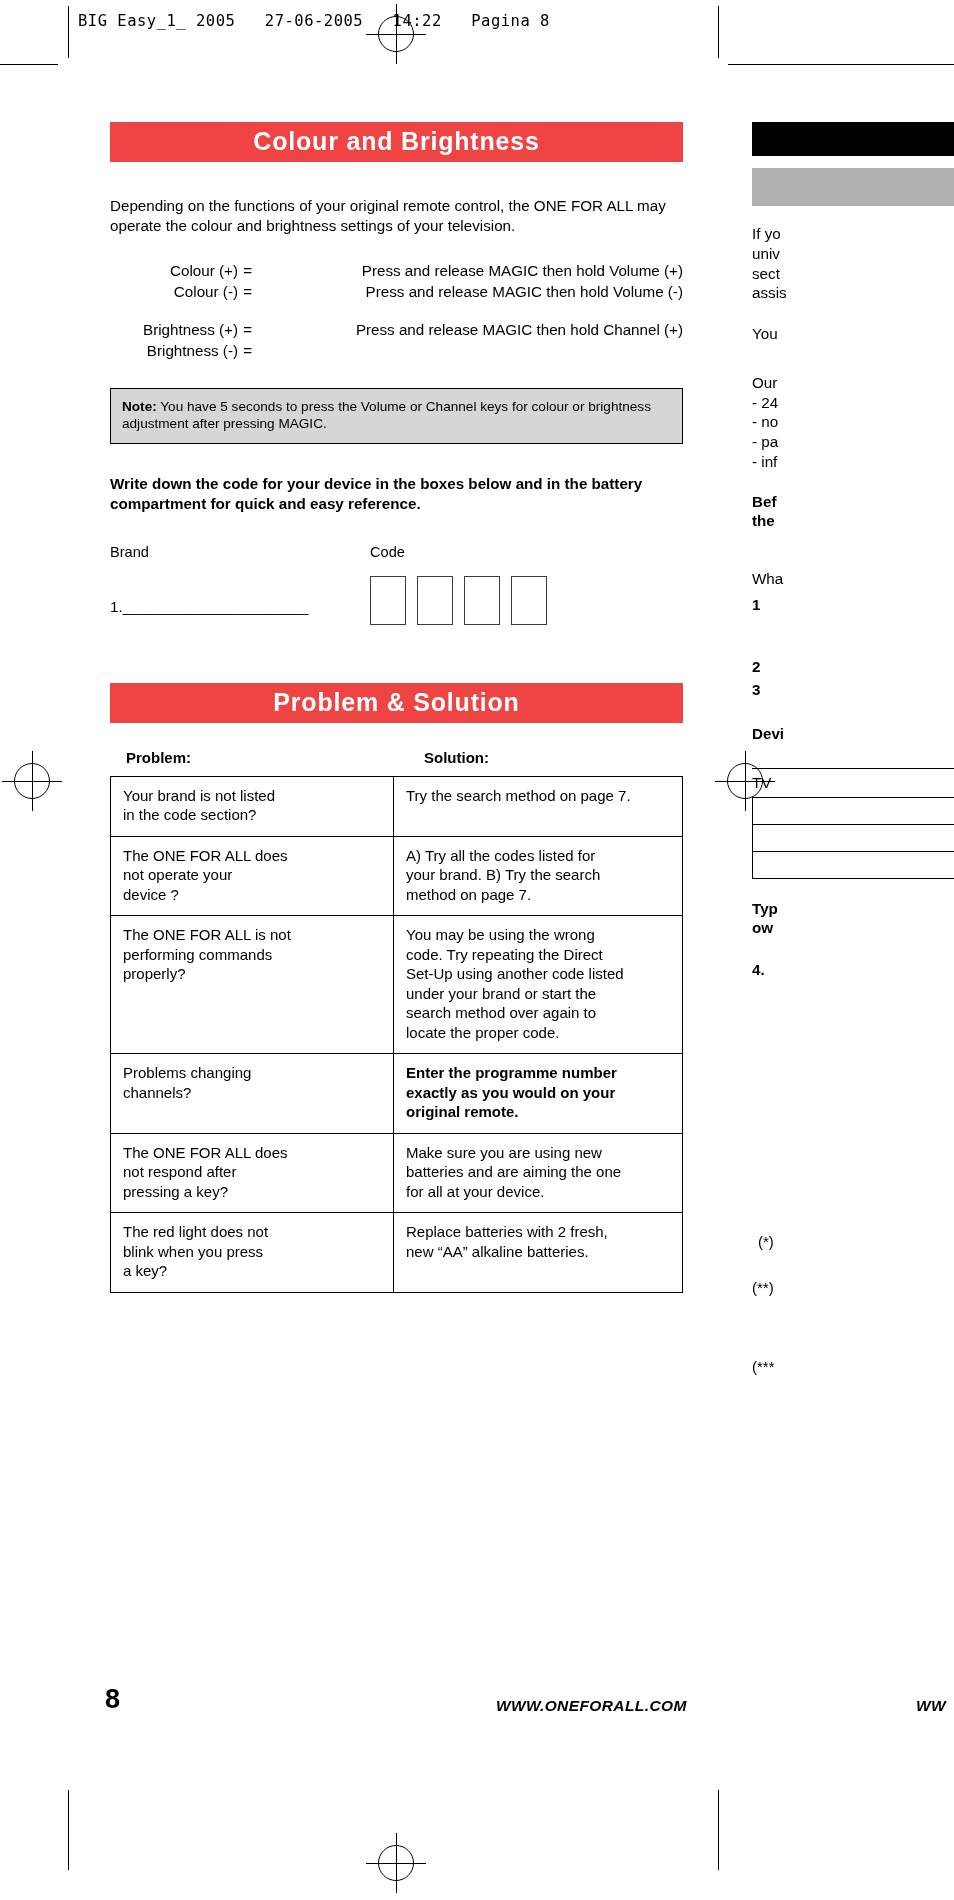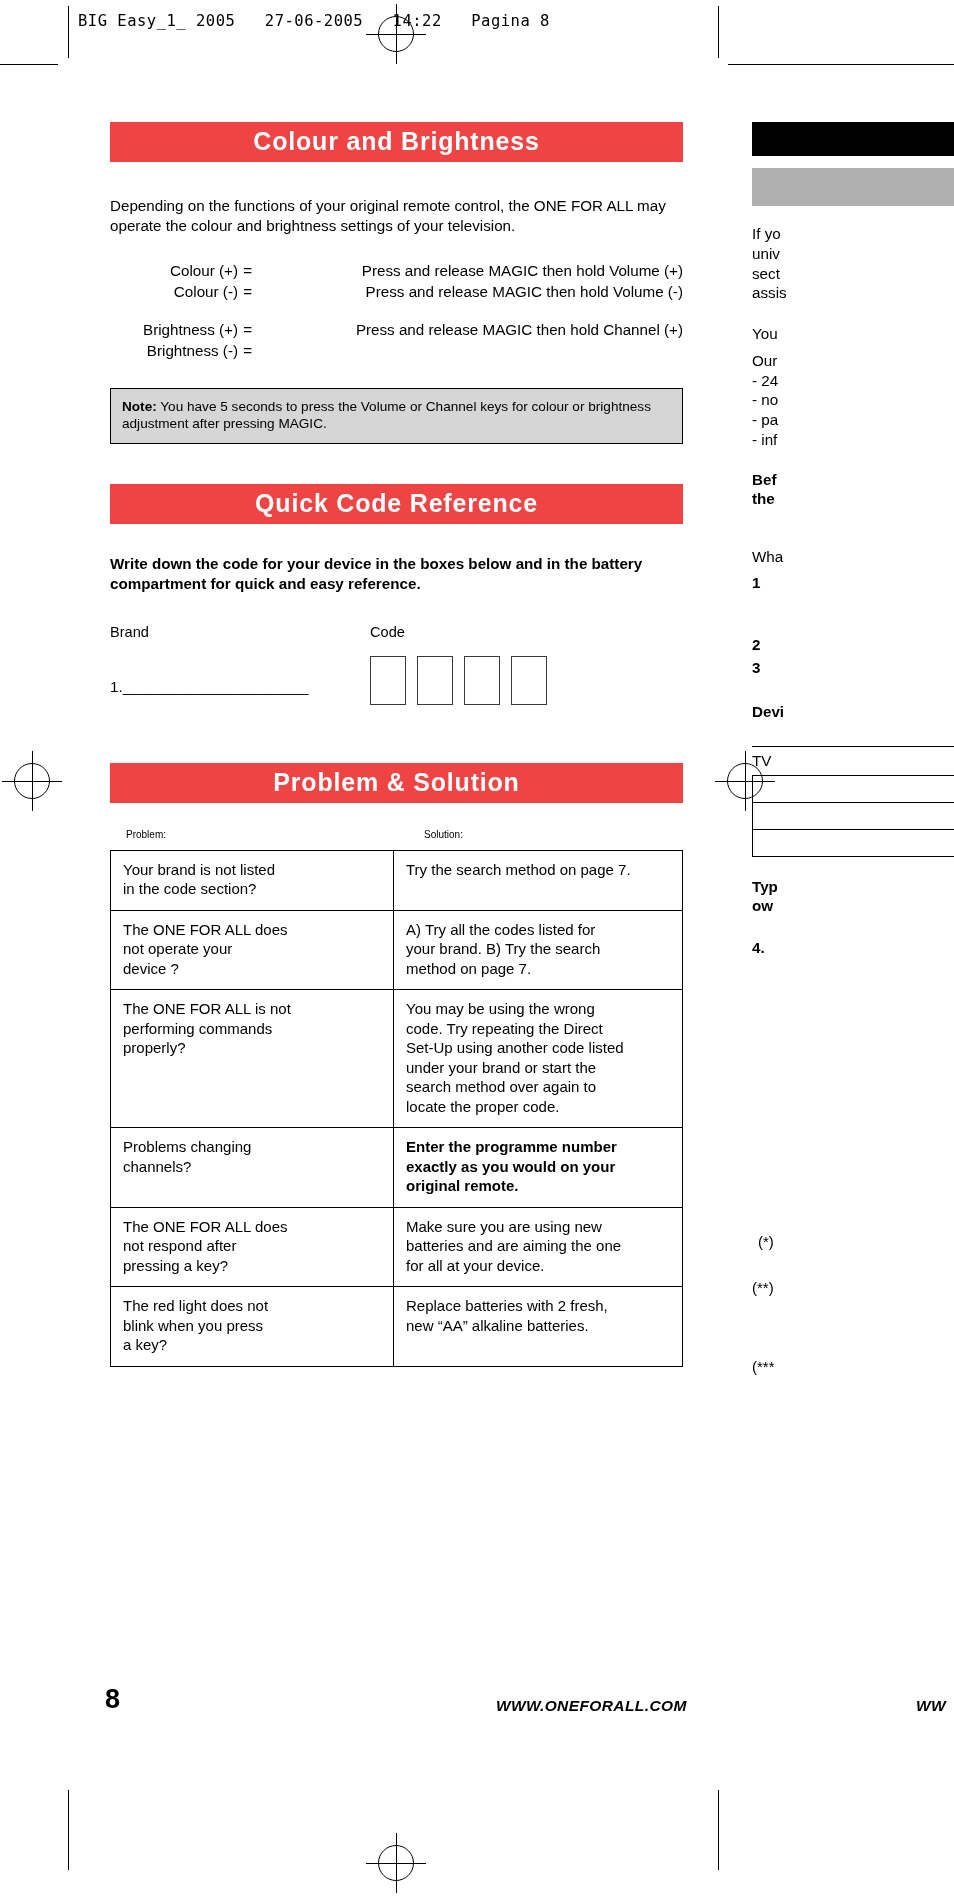--- a/index.html
+++ b/index.html
@@ -138,22 +138,22 @@
   .code-box {
     width: 34px;
     height: 47px;
     border: 1.1px solid #3a3a3a;
     background: #fff;
   }
 
   
   .ps-heads {
     display: flex;
-    font-weight: normal;
-    font-size: 10px;
+    font-weight: bold;
+    font-size: 15px;
   }
   .ps-heads .ph { width: 282px; flex: 0 0 282px; padding-left: 16px; }
   .ps-table {
     border: 1.6px solid #000;
     border-collapse: collapse;
     width: 573px;
     table-layout: fixed;
   }
   .ps-table td {
     border: 1.1px solid #000;
@@ -265,21 +265,20 @@
       <div class="maprow">
         <span class="lbl">Brightness (-)</span>
         <span class="eq">=</span>
       </div>
     </div>
 
     <div class="notebox" style="margin-top:26px;">
       <b>Note:</b><span> You have 5 seconds to press the Volume or Channel keys for colour or brightness adjustment after pressing MAGIC.</span>
     </div>
 
-    <div class="banner" style="margin-top:40px;">Quick Code Reference</div>
 
     <p class="bold-para" style="margin-top:30px; width:570px;">Write down the code for your device in the boxes below and in the battery compartment for quick and easy reference.</p>
 
     <div class="brandcode-heads" style="margin-top:30px;">
       <span class="h-brand">Brand</span>
       <span>Code</span>
     </div>
 
     <div class="brandcode-row">
       <span class="brand-line">1.______________________</span>
@@ -357,21 +356,21 @@
 
     <div style="margin-top:18px;">
       <div class="rtext">If yo</div>
       <div class="rtext">univ</div>
       <div class="rtext">sect</div>
       <div class="rtext">assis</div>
     </div>
 
     <div class="rtext" style="margin-top:21px;">You</div>
 
-    <div class="rtext" style="margin-top:7px;">Our</div>
+    <div class="rtext" style="margin-top:29px;">Our</div>
     <div class="rtext">- 24</div>
     <div class="rtext">- no</div>
     <div class="rtext">- pa</div>
     <div class="rtext">- inf</div>
 
     <div class="rtext b" style="margin-top:20px;">Bef</div>
     <div class="rtext b">the</div>
 
     <div class="rtext" style="margin-top:38px;">Wha</div>
     <div class="rtext b" style="margin-top:6px;">1</div>

